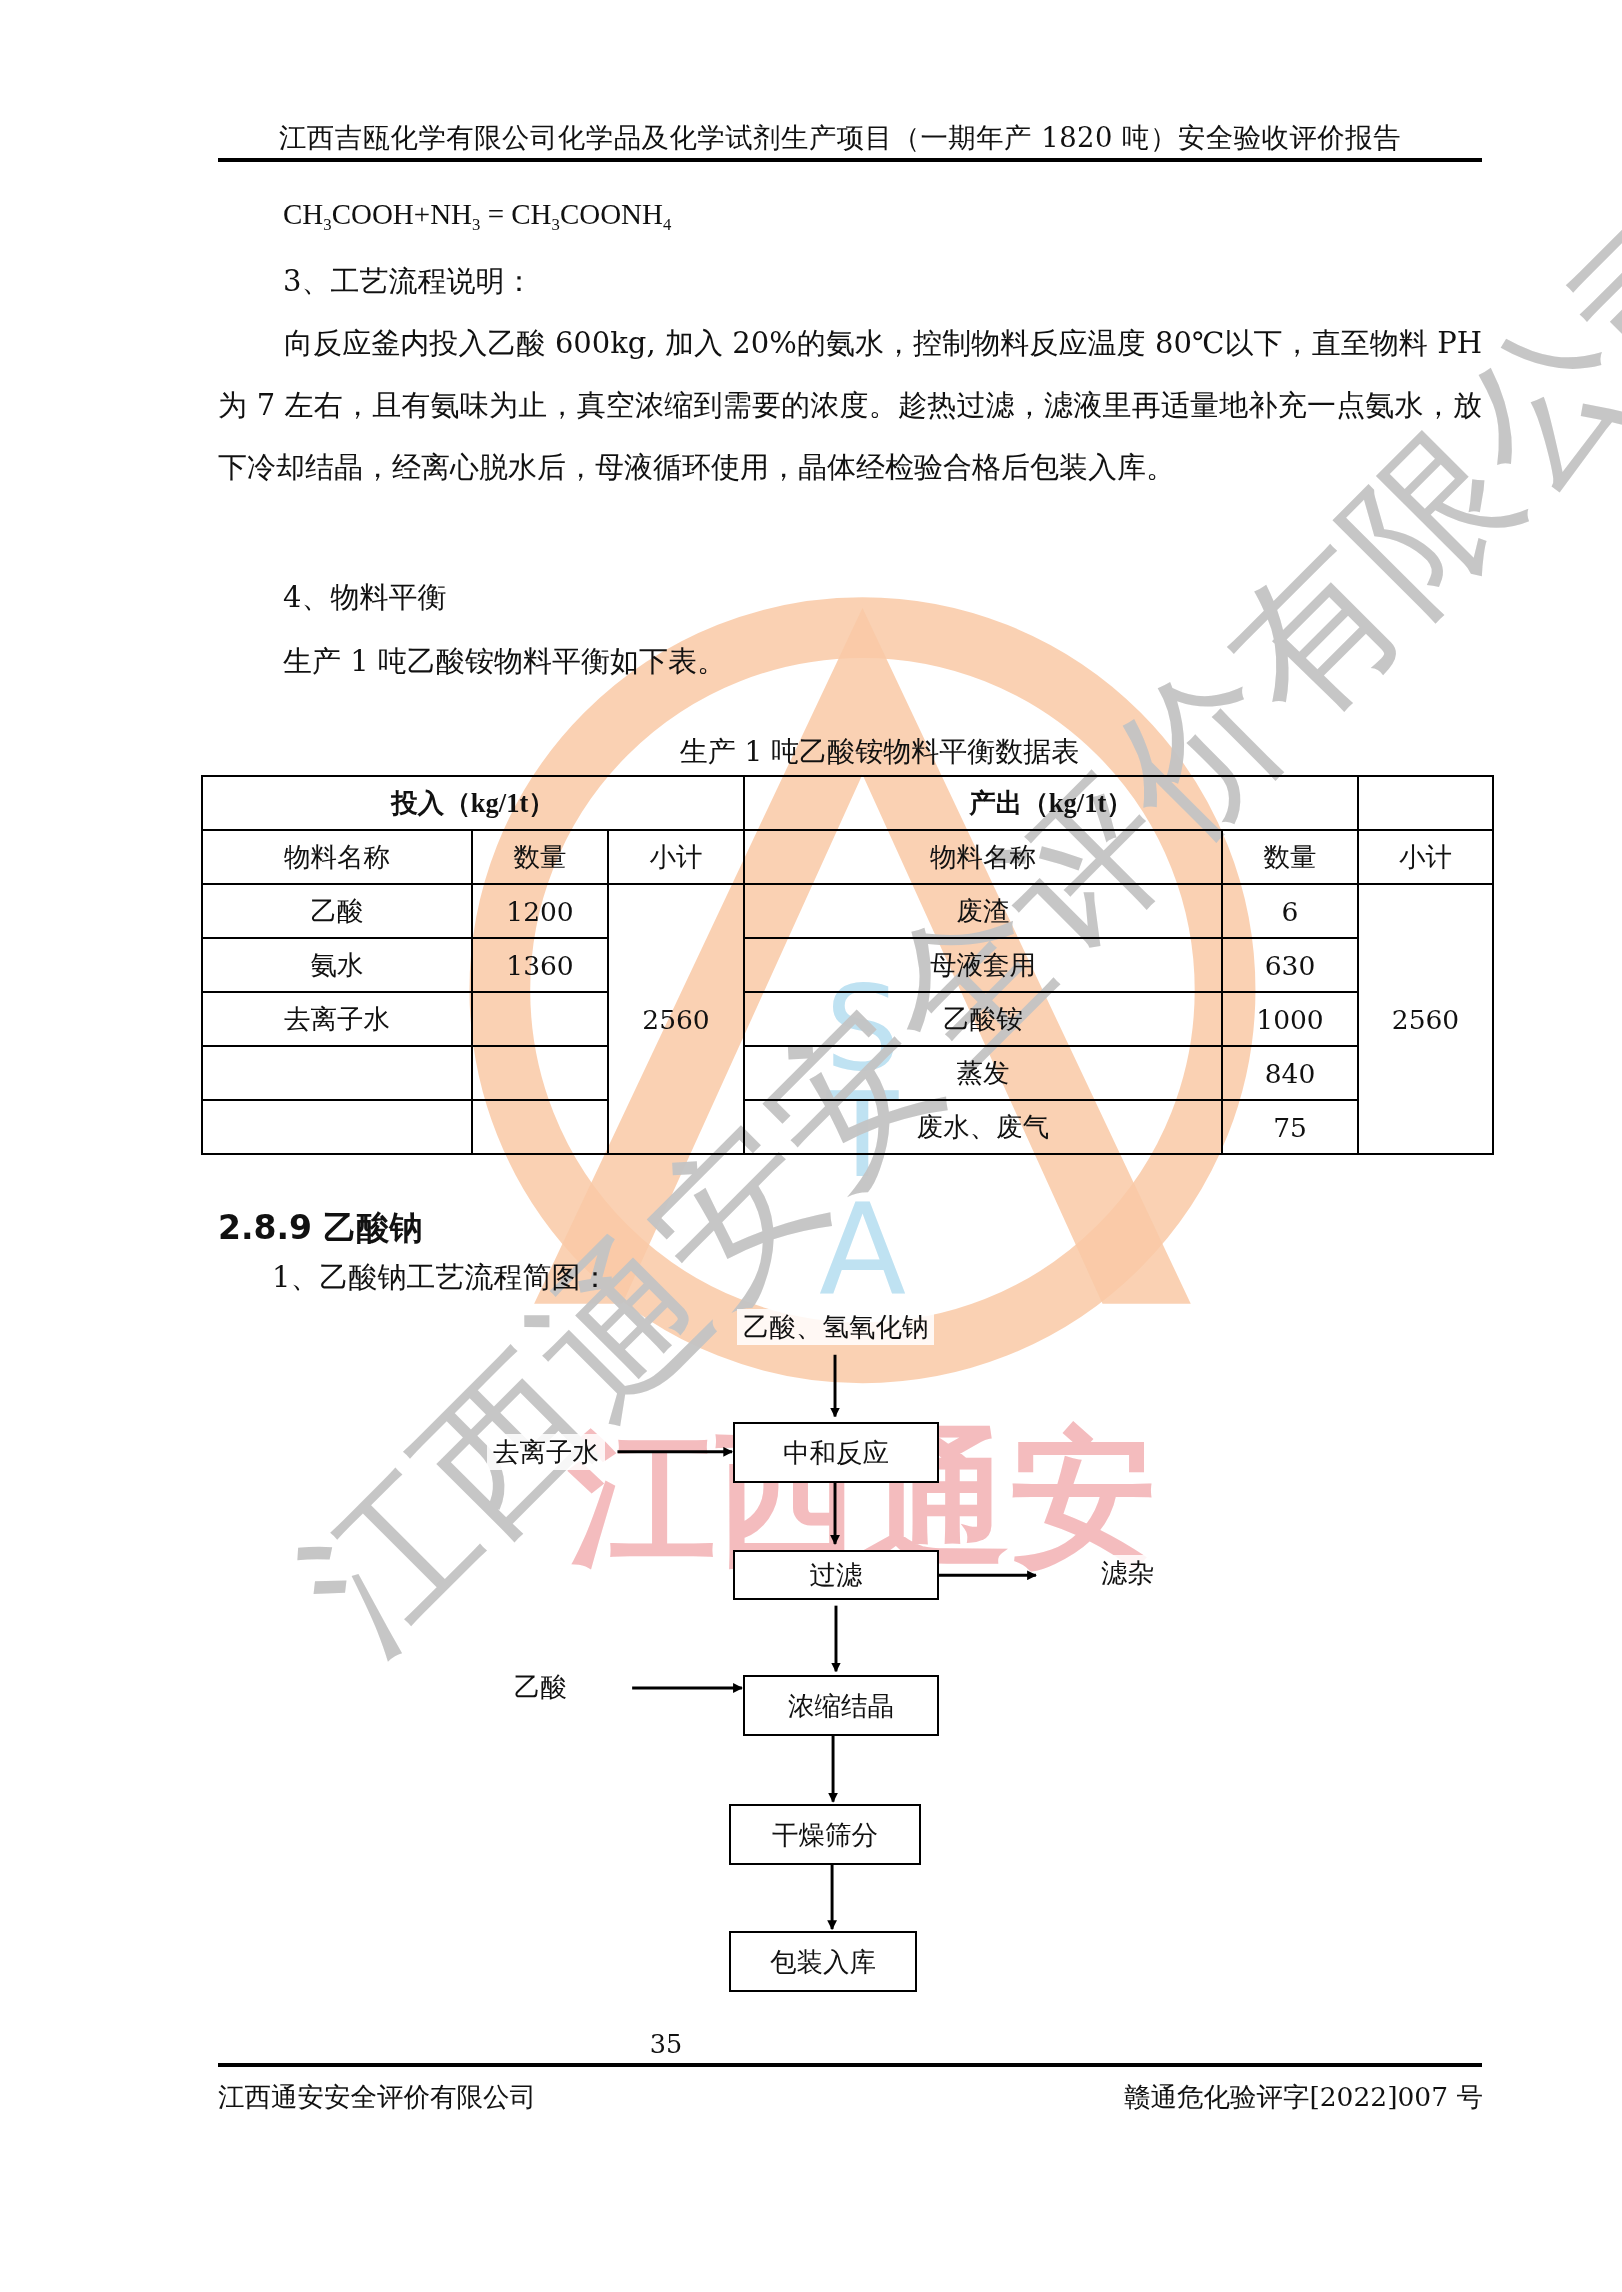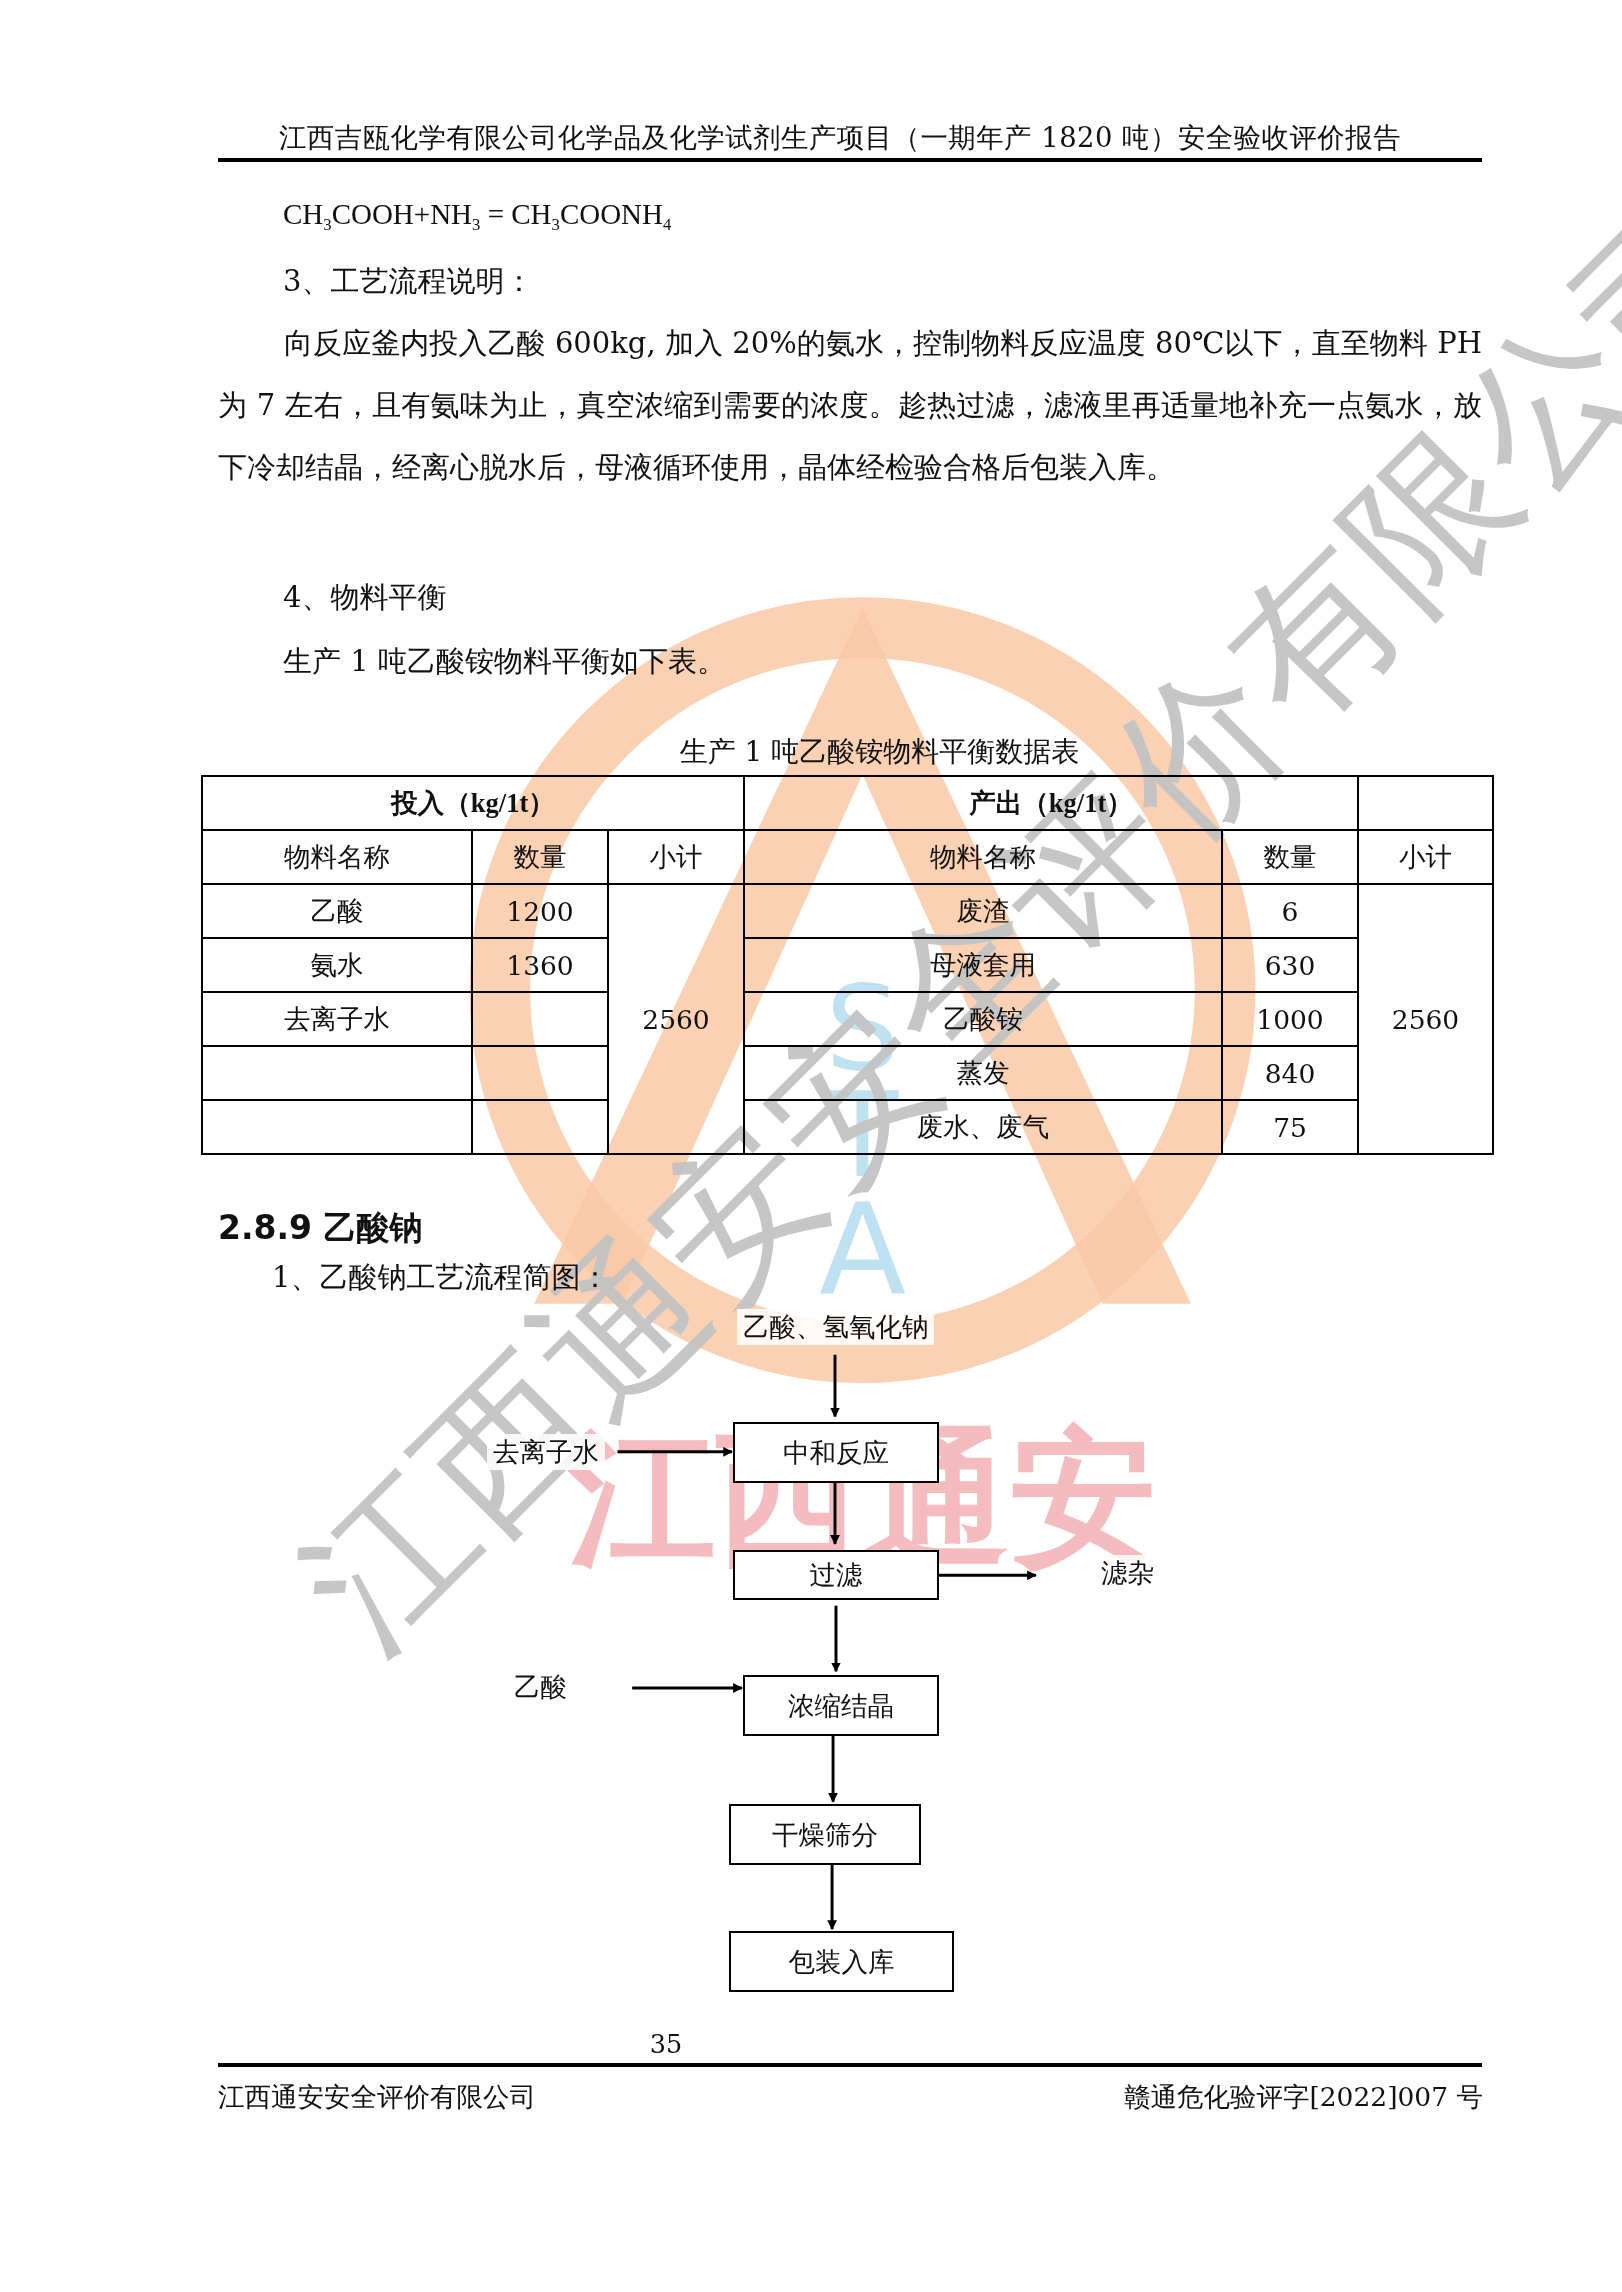--- a/index.html
+++ b/index.html
@@ -162,21 +162,21 @@
 
     <div class="flabel" style="left:737px;top:1309px;">乙酸、氢氧化钠</div>
     <div class="flabel" style="left:487px;top:1434px;">去离子水</div>
     <div class="flabel" style="left:508px;top:1669px;">乙酸</div>
     <div class="flabel" style="left:1095px;top:1555px;">滤杂</div>
 
     <div class="fbox" style="left:733px;top:1422px;width:206px;height:61px;">中和反应</div>
     <div class="fbox" style="left:733px;top:1550px;width:206px;height:50px;">过滤</div>
     <div class="fbox" style="left:743px;top:1675px;width:196px;height:61px;">浓缩结晶</div>
     <div class="fbox" style="left:729px;top:1804px;width:192px;height:61px;">干燥筛分</div>
-    <div class="fbox" style="left:729px;top:1931px;width:225px;height:61px;">包装入库</div>
+    <div class="fbox" style="left:729px;top:1931px;width:188px;height:61px;">包装入库</div>
   </div>
 
   <div class="abs page-num">35</div>
   <div class="abs rule" style="top:2063px;"></div>
   <div class="abs ftr-left">江西通安安全评价有限公司</div>
   <div class="abs ftr-right">赣通危化验评字[2022]007 号</div>
 
 </div>
 
 

